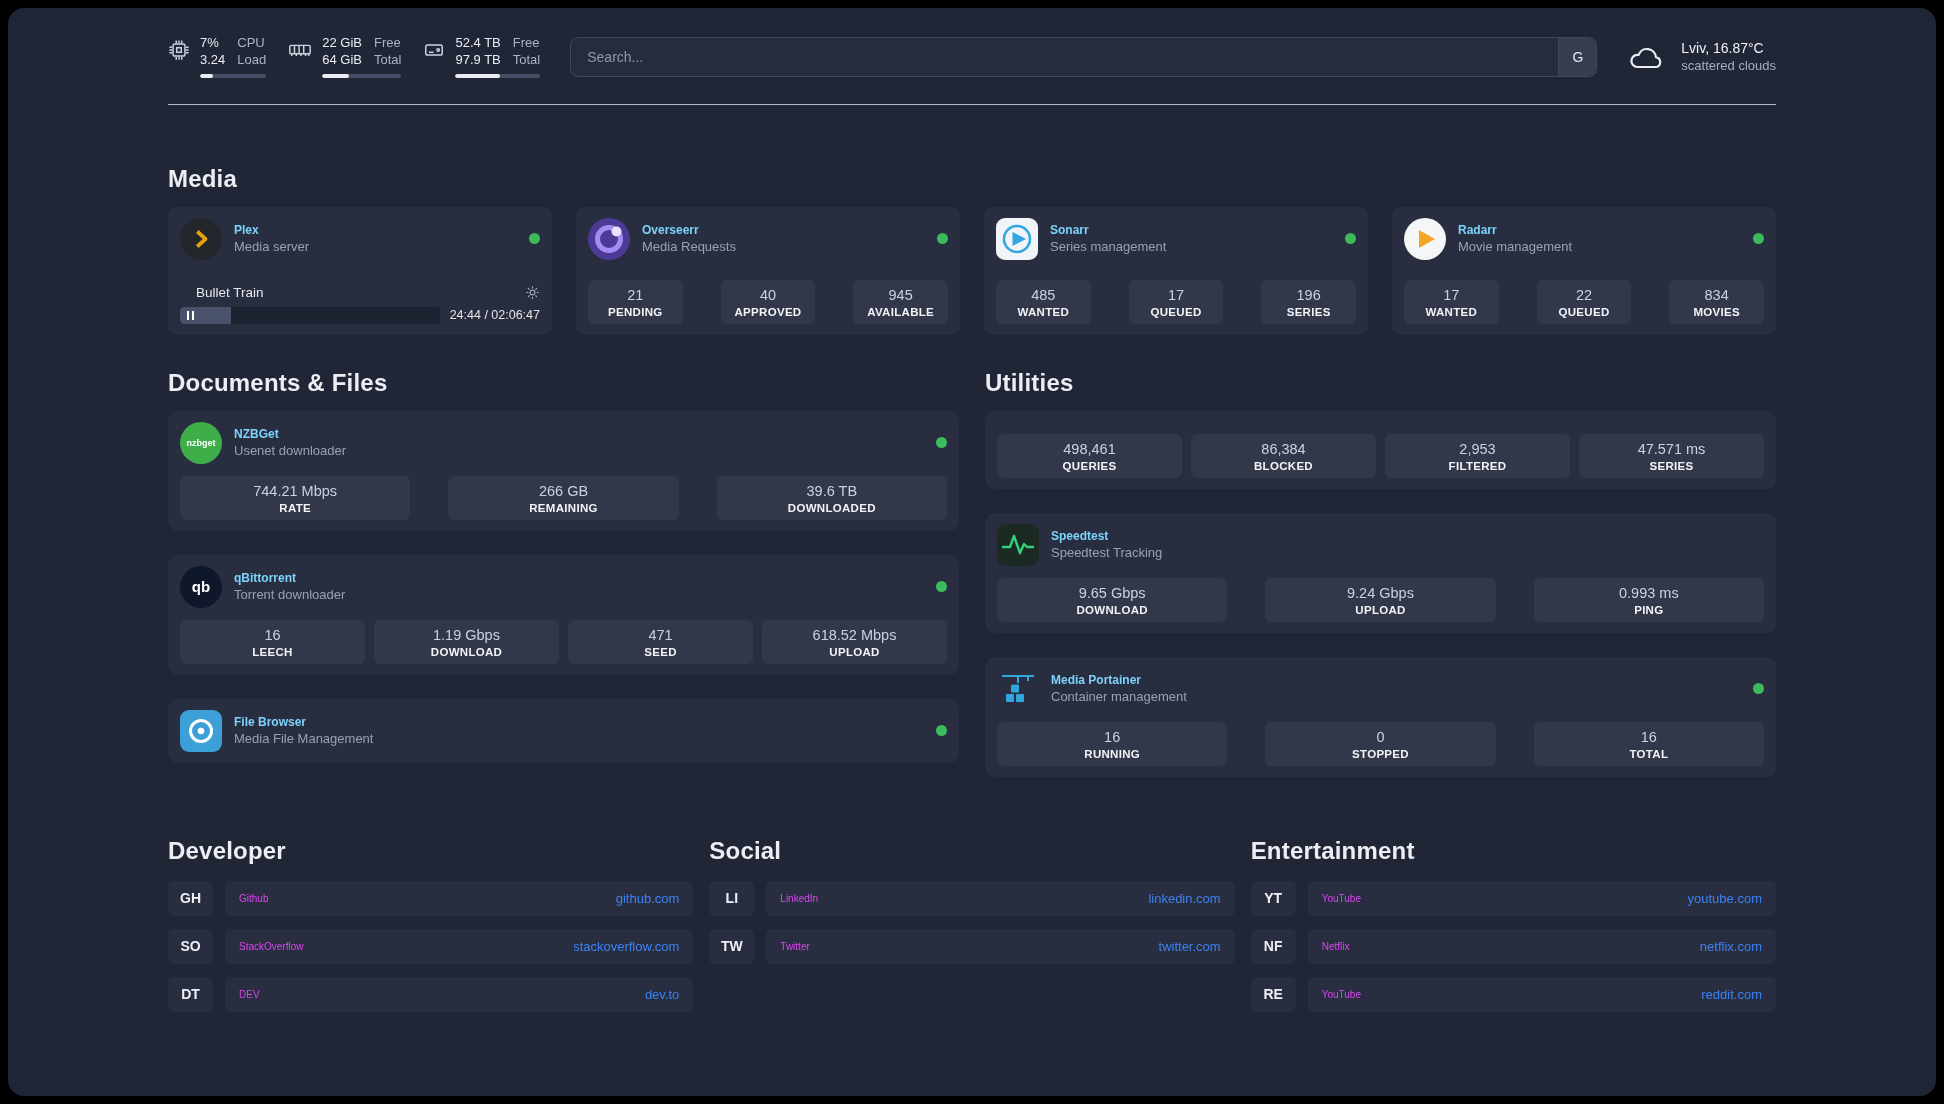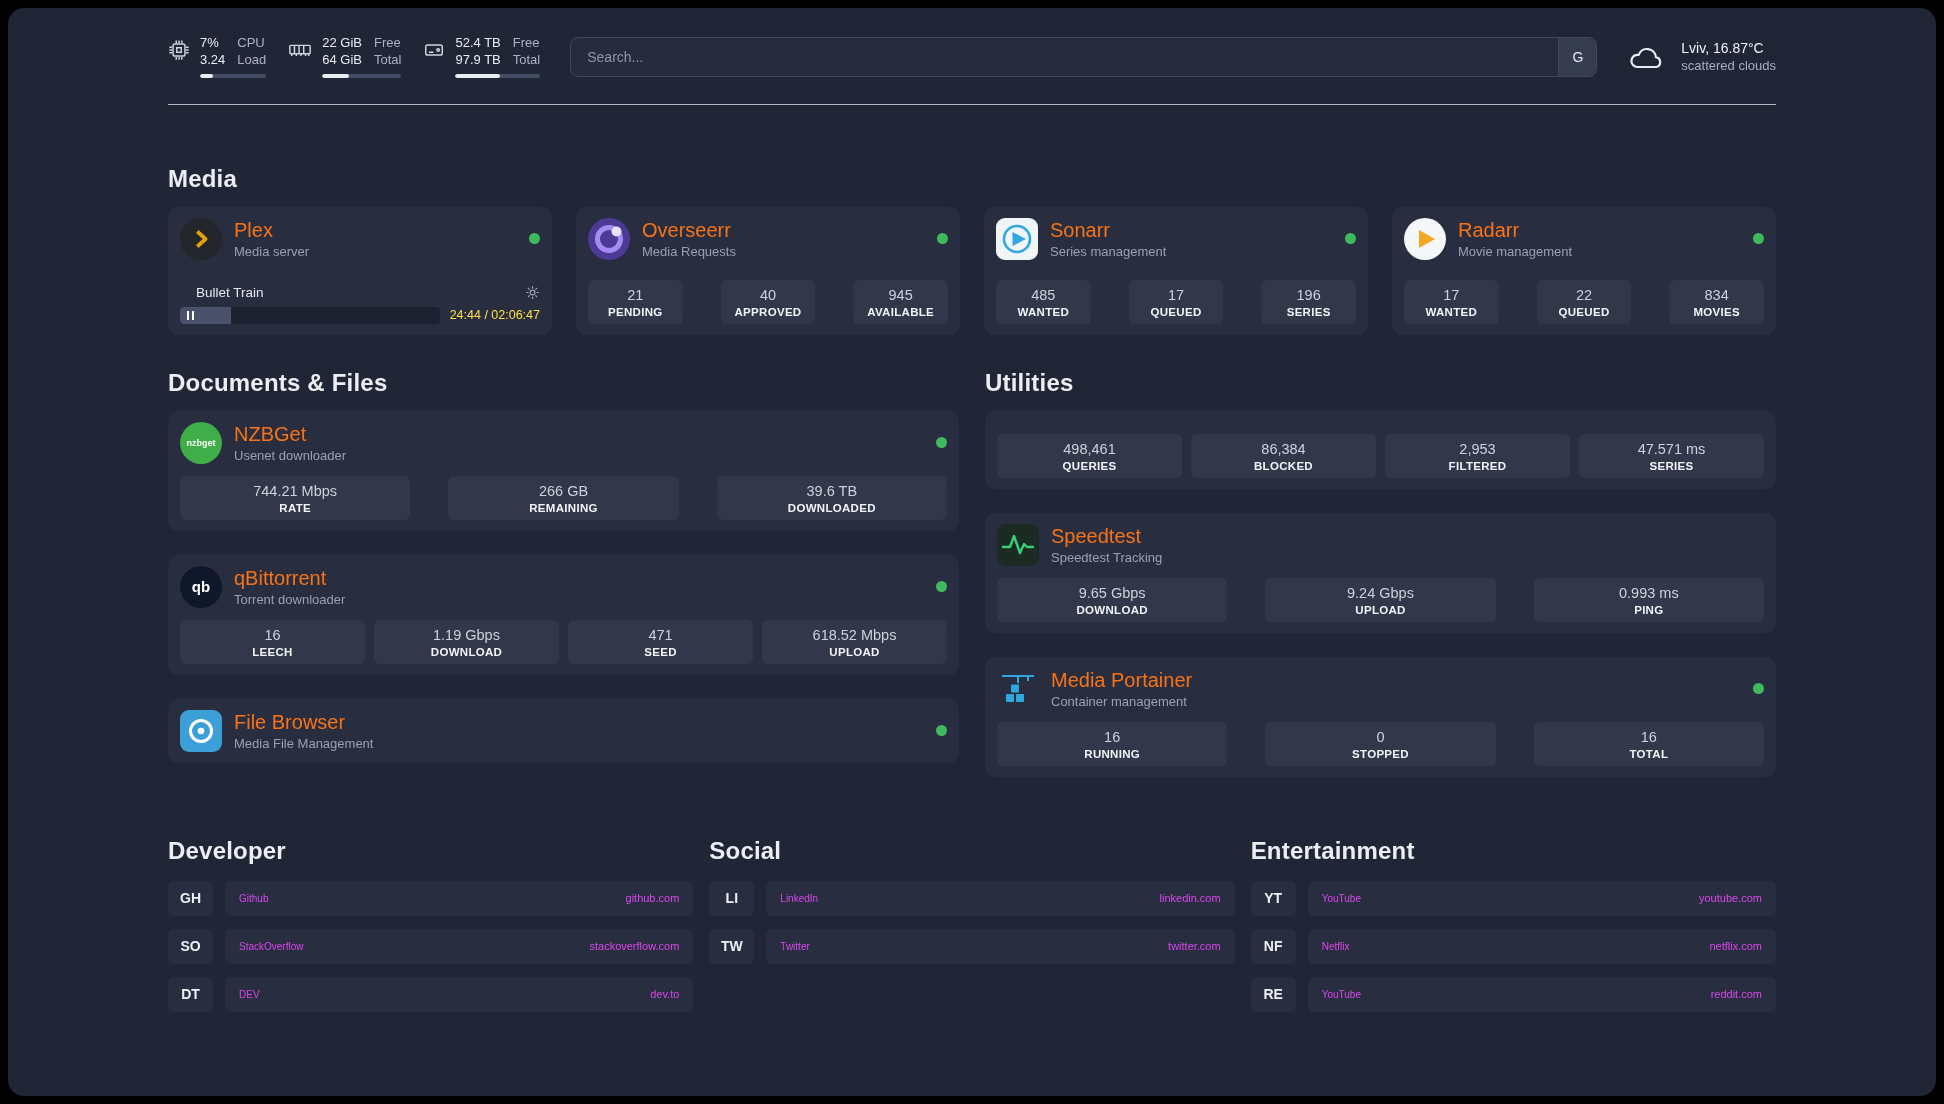--- a/index.html
+++ b/index.html
@@ -42,53 +42,53 @@
   .media-card { min-height:128px; display:flex; flex-direction:column; justify-content:space-between; }
   .card-header { display:flex; align-items:center; gap:12px; }
   .app-icon { width:42px; height:42px; flex:0 0 auto; display:flex; align-items:center; justify-content:center; line-height:0; }
   .icon-circle { border-radius:50%; }
   .plex-bg { background:#23262b; }
   .nzbget-bg { background:#3fae49; }
   .qb-bg { background:#0f172a; }
   .nzbget-text { color:#fff; font-size:9px; font-weight:700; }
   .qb-text { color:#fff; font-size:15px; font-weight:700; }
   .card-titles { display:flex; flex-direction:column; min-width:0; }
-  .card-name { color:#f97316; font-size:20px; font-weight:400; white-space:nowrap; }
+  .card-name { color:#7dd3fc; font-size:12px; font-weight:700; white-space:nowrap; }
   .card-desc { color:#98a1b4; font-size:13px; margin-top:2px; white-space:nowrap; }
   .status-dot { width:11px; height:11px; border-radius:50%; background:#3dbb5c; margin-left:auto; flex:0 0 auto; }
 
   .stats { display:grid; gap:9px; margin-top:12px; }
   .cols-3 { grid-template-columns:repeat(3,1fr);gap:38px; }
   .cols-4 { grid-template-columns:repeat(4,1fr); }
   .stat { background:#323849; border-radius:6px; padding:7px 4px 6px; text-align:center; }
   .stat-value { color:#ccd2dd; font-size:14.5px; white-space:nowrap; }
   .stat-label { color:#f2f4f8; font-size:11.5px; font-weight:700; margin-top:3px; letter-spacing:0.3px; white-space:nowrap; }
 
   
   .player-row { display:flex; align-items:center; justify-content:space-between; margin-top:8px; }
   .player-title { color:#e6e9f0; font-size:13.5px;margin-left:16px; }
   .gear-icon { line-height:0; cursor:pointer; }
   .progress-row { display:flex; align-items:center; gap:10px; margin-top:7px; }
   .player-bar { flex:1; height:17px; background:#1c2230; border-radius:4px; overflow:hidden; }
   .player-fill { height:100%; background:#49516; background:#49526a; border-radius:4px 0 0 4px; display:flex; align-items:center; padding-left:7px; min-width:22px; }
   .pause-icon { display:inline-block; width:7px; height:9px; border-left:2px solid #fff; border-right:2px solid #fff; }
-  .player-time { color:#fde047; font-size:12.5px; white-space:nowrap; }
+  .player-time { color:#e5e5e5; font-size:12.5px; white-space:nowrap; }
 
   
   .mid-grid { margin-top:34px; display:grid; grid-template-columns:1fr 1fr; gap:26px; align-items:start; }
   .col-cards { margin-top:14px; display:flex; flex-direction:column; gap:24px; }
 
   
   .bookmarks-grid { margin-top:60px; display:grid; grid-template-columns:repeat(3,1fr); gap:16px; align-items:start; }
   .bookmark-list { margin-top:16px; display:flex; flex-direction:column; gap:13px; }
   .bookmark-row { display:flex; gap:12px; align-items:stretch; cursor:pointer; }
   .bookmark-abbr { width:45px; background:#282e3f; border-radius:6px; display:flex; align-items:center; justify-content:center; color:#eef0f5; font-weight:700; font-size:14px; flex:0 0 auto; }
   .bookmark-pill { flex:1; height:35px; background:#282e3f; border-radius:6px; display:flex; align-items:center; justify-content:space-between; padding:0 14px; min-width:0; }
   .bookmark-name { color:#d946ef; font-size:10px; }
-  .bookmark-href { color:#d946ef; font-size:11px; }
+  .bookmark-href { color:#3b82f6; font-size:13px; }
 </style>
 </head>
 <body>
 
 <div class="page">
 
   <header class="topbar">
     <div class="sys-stats">
 
       <div class="sys-stat">

